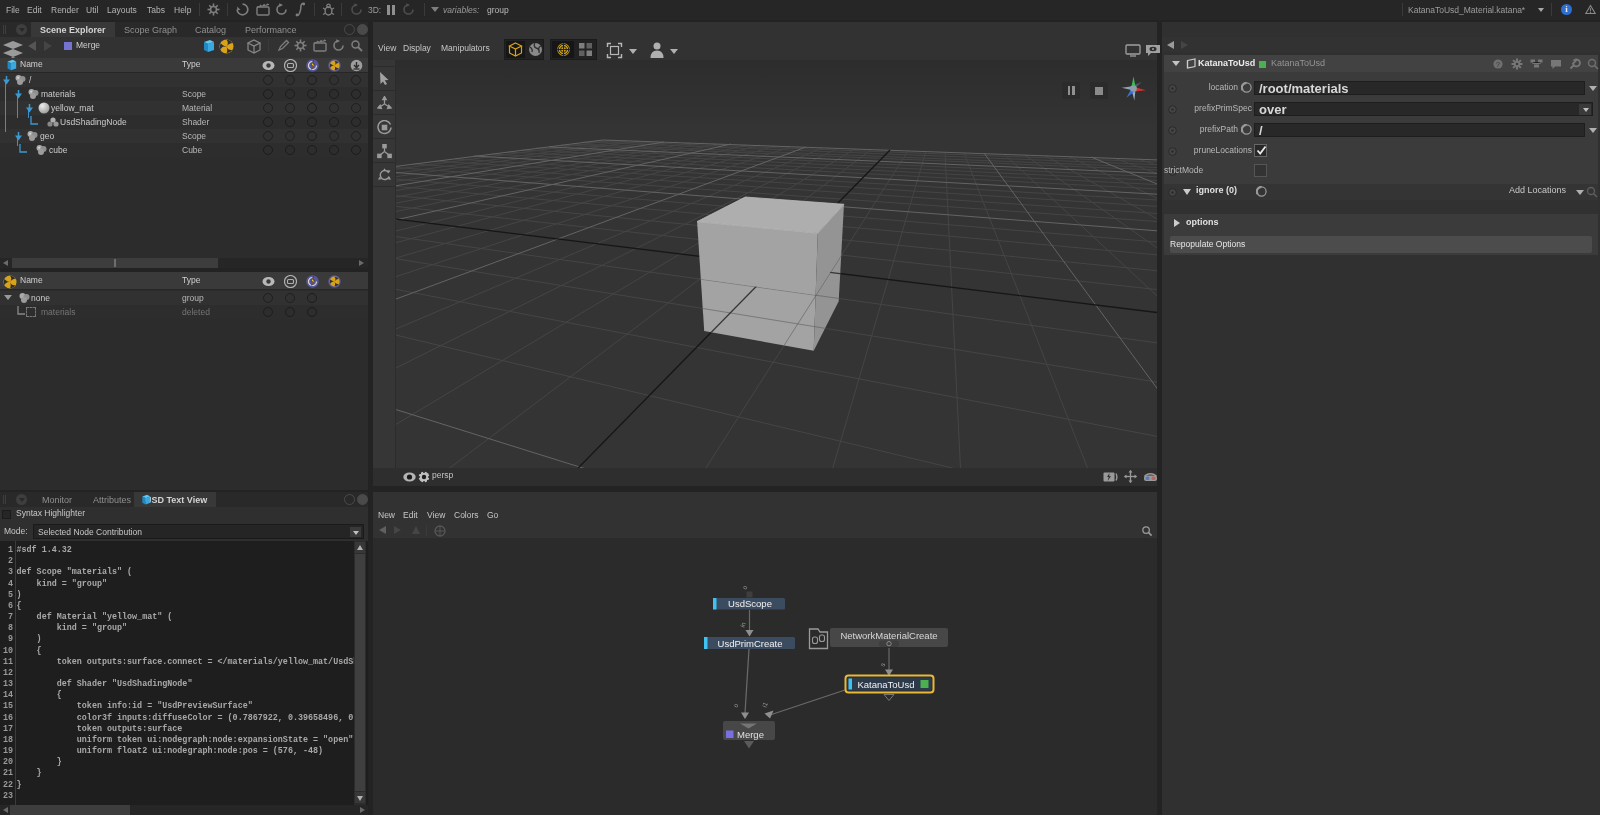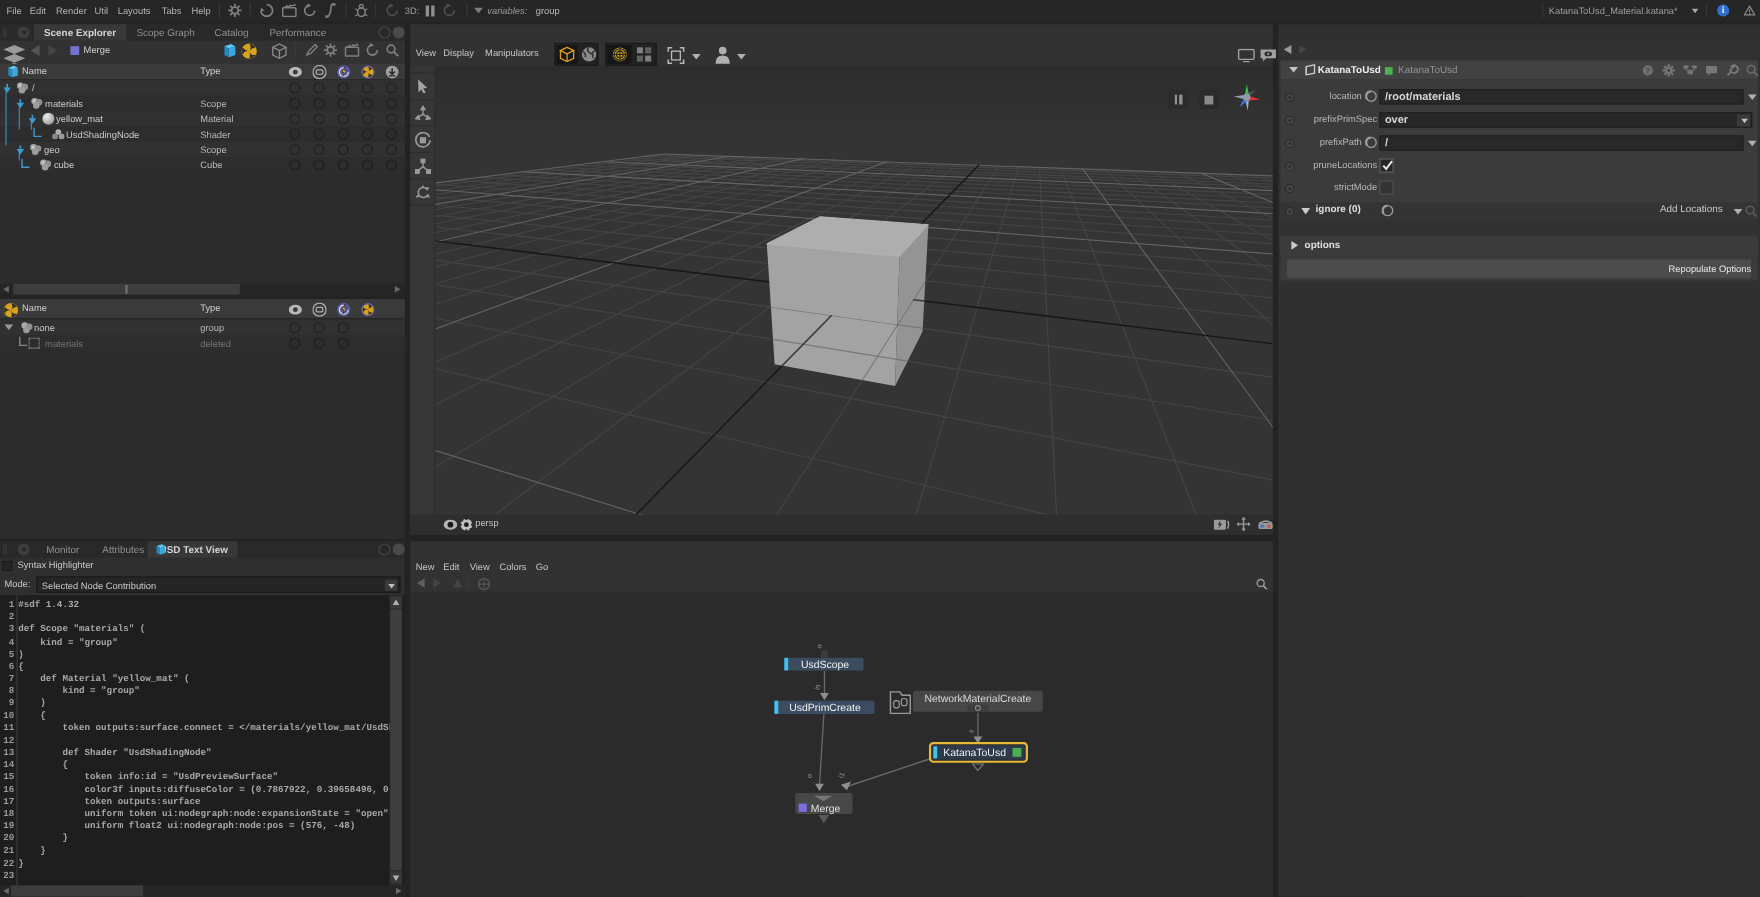--- a/index.html
+++ b/index.html
@@ -13,21 +13,21 @@
 .tmenu:after{content:"";position:absolute;left:2.5px;top:4px;border-left:3px solid transparent;border-right:3px solid transparent;border-top:4px solid #282828}
 .ticons{position:absolute;top:2px;width:11px;height:11px;border-radius:6px;border:1px solid #4a4a4a}
 .menutext{color:#b5b5b5;font-size:8.5px}
 .sep{position:absolute;top:3px;width:1px;height:13px;background:#3a3a3a}
 svg.ic{position:absolute}
 .treerow{position:absolute;left:0;width:368px;height:14px;font-size:8.5px;color:#cccccc;line-height:14px}
 .typecol{position:absolute;left:182px;top:0;color:#b8b8b8}
 .circ{position:absolute;top:1.5px;width:10px;height:10px;border-radius:50%;border:1px solid rgba(0,0,0,0.35)}
 .circ.dark{border:1.5px solid #1c1c1c}
 .fieldrow{position:absolute;font-size:8.5px;color:#b8b8b8}
-.pfield{position:absolute;background:#282828;border:1px solid #1e1e1e;color:#d8d8d8;font-size:10px;font-weight:bold;line-height:13px;padding-left:4px}
+.pfield{position:absolute;background:#282828;border:1px solid #1e1e1e;color:#d8d8d8;font-size:13px;font-weight:bold;line-height:13px;padding-left:4px}
 </style></head>
 <body>
 
 <div class="panel" style="left:0;top:0;width:1600px;height:20px;background:#262626">
   <span class="abs menutext" style="left:6px;top:5px">File</span>
   <span class="abs menutext" style="left:27px;top:5px">Edit</span>
   <span class="abs menutext" style="left:51px;top:5px">Render</span>
   <span class="abs menutext" style="left:86px;top:5px">Util</span>
   <span class="abs menutext" style="left:107px;top:5px">Layouts</span>
   <span class="abs menutext" style="left:147px;top:5px">Tabs</span>
@@ -929,21 +929,21 @@
     <circle cx="5.5" cy="5.5" r="4.6" fill="none" stroke="#9a9a9a" stroke-width="1.2"></circle>
     <path d="M5.5 0.9 A4.6 4.6 0 0 0 1.7 8.1" fill="none" stroke="#9a9a9a" stroke-width="2.2"></path>
   </svg>
 <div class="pfield" style="left:1254px;top:123px;width:331px;height:14px">/</div>
 <span class="abs" style="left:1589px;top:128px;width:0;height:0;border-left:4px solid transparent;border-right:4px solid transparent;border-top:5px solid #b0b0b0"></span>
 <div class="fieldrow" style="left:1164px;top:145px;width:88px;text-align:right">pruneLocations</div>
 <div class="abs" style="left:1254px;top:144px;width:13px;height:13px;background:#282828;border:1px solid #666"></div>
 <svg class="ic" style="left:1256px;top:145px" width="11" height="11" viewBox="0 0 11 11">
     <path d="M1.5 5.5 L4.2 8.5 L9.5 1.5" fill="none" stroke="#e8e8e8" stroke-width="1.8"></path>
   </svg>
-<div class="fieldrow" style="left:1164px;top:165px;width:88px;text-align:right">strictMode</div>
+<div class="fieldrow" style="left:1164px;top:165px;width:88px;text-align:left">strictMode</div>
 <div class="abs" style="left:1254px;top:164px;width:13px;height:13px;background:#333;border:1px solid #555"></div>
 <div class="abs" style="left:1164px;top:184px;width:434px;height:16px;background:#343434">
   <span class="abs" style="left:19px;top:5px;width:0;height:0;border-left:4.5px solid transparent;border-right:4.5px solid transparent;border-top:6px solid #cccccc"></span>
   <span class="abs" style="left:32px;top:1px;font-size:9px;font-weight:bold;color:#e0e0e0">ignore (0)</span>
   <span class="abs" style="left:345px;top:1px;font-size:9px;color:#c8c8c8">Add Locations</span>
   <span class="abs" style="left:412px;top:6px;width:0;height:0;border-left:4px solid transparent;border-right:4px solid transparent;border-top:5px solid #b0b0b0"></span>
   <svg class="ic" style="left:422px;top:2px" width="12" height="12" viewBox="0 0 12 12">
       <circle cx="5" cy="5" r="3.5" fill="none" stroke="#5e5e5e" stroke-width="1.3"></circle>
       <line x1="7.5" y1="7.5" x2="11" y2="11" stroke="#5e5e5e" stroke-width="1.5"></line>
     </svg>
@@ -954,13 +954,13 @@
   </svg>
 <svg class="ic" style="left:1256px;top:186px" width="11" height="11" viewBox="0 0 11 11">
     <circle cx="5.5" cy="5.5" r="4.6" fill="none" stroke="#9a9a9a" stroke-width="1.2"></circle>
     <path d="M5.5 0.9 A4.6 4.6 0 0 0 1.7 8.1" fill="none" stroke="#9a9a9a" stroke-width="2.2"></path>
   </svg>
 <div class="abs" style="left:1164px;top:200px;width:434px;height:14px;background:#313131"></div>
 <div class="abs" style="left:1164px;top:215px;width:434px;height:18px;background:#3b3b3b">
   <span class="abs" style="left:10px;top:4px;width:0;height:0;border-top:4.5px solid transparent;border-bottom:4.5px solid transparent;border-left:6px solid #cccccc"></span>
   <span class="abs" style="left:22px;top:2px;font-size:9px;font-weight:bold;color:#e0e0e0">options</span>
 </div>
-<div class="abs" style="left:1170px;top:236px;width:422px;height:17px;background:#4c4c4c;border-radius:2px;text-align:right;font-size:8.5px;color:#e8e8e8;line-height:17px">Repopulate Options</div>
+<div class="abs" style="left:1170px;top:236px;width:422px;height:17px;background:#4c4c4c;border-radius:2px;text-align:left;font-size:8.5px;color:#e8e8e8;line-height:17px">Repopulate Options</div>
 
 </body></html>

